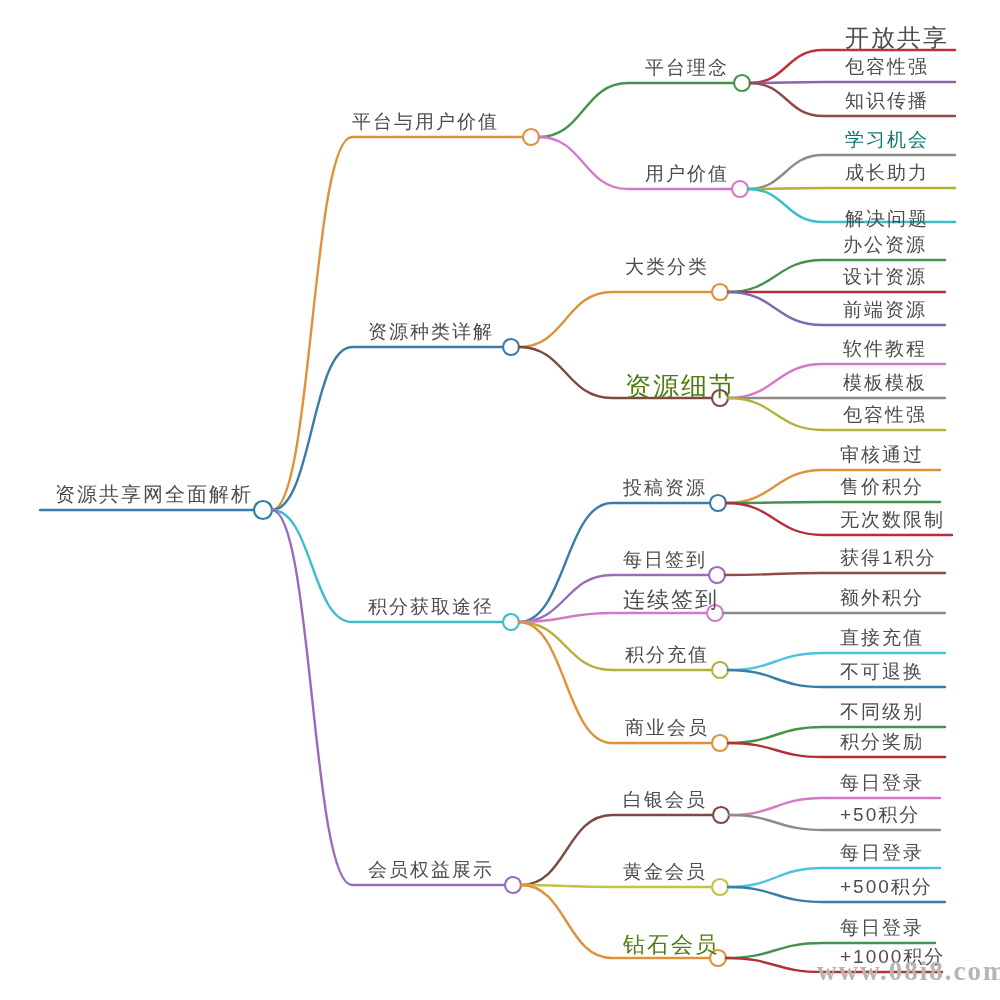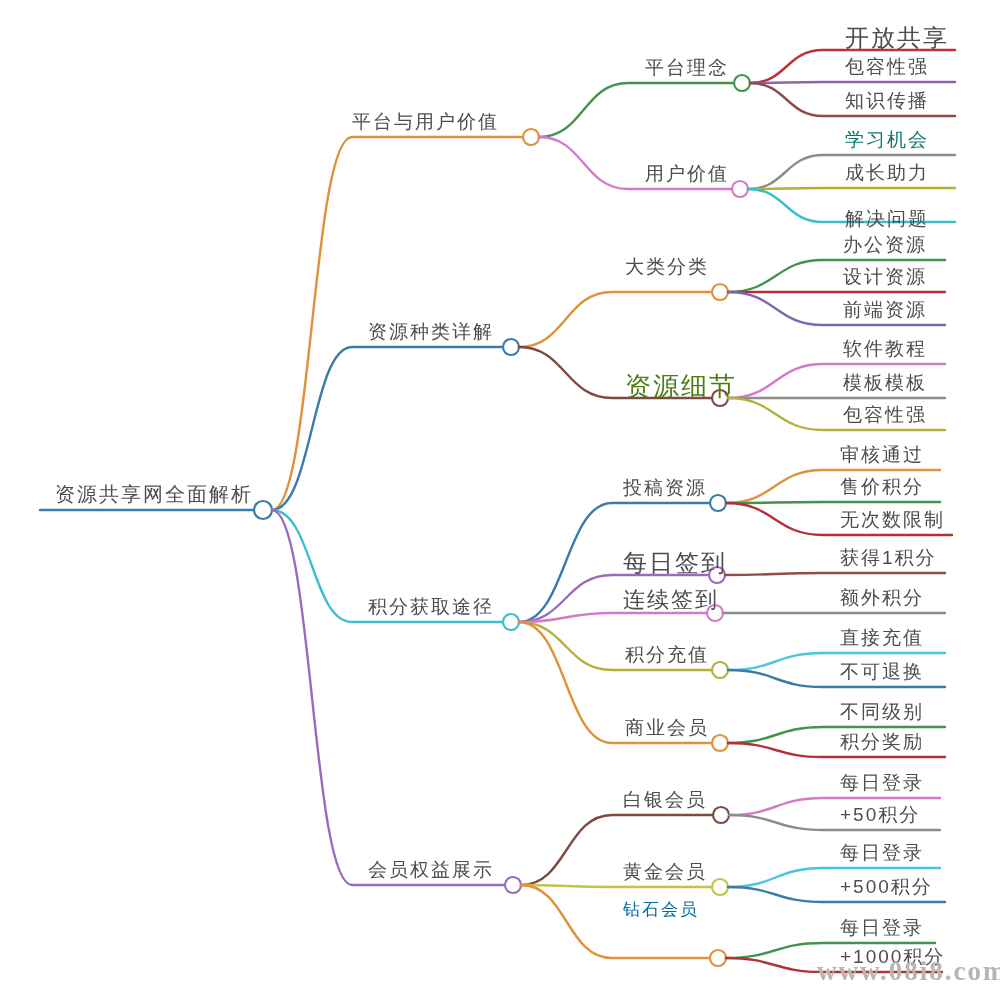--- a/index.html
+++ b/index.html
@@ -97,35 +97,35 @@
       <div class="mm-label" style="left: 843px; top: 299px; font-size: 19px; color: rgb(77, 77, 77);">前端资源</div>
       <div class="mm-label" style="left: 625px; top: 372px; font-size: 26px; color: #4d7c0f;">资源细节</div>
       <div class="mm-label" style="left: 843px; top: 338px; font-size: 19px; color: rgb(77, 77, 77);">软件教程</div>
       <div class="mm-label" style="left: 843px; top: 372px; font-size: 19px; color: rgb(77, 77, 77);">模板模板</div>
       <div class="mm-label" style="left: 843px; top: 404px; font-size: 19px; color: rgb(77, 77, 77);">包容性强</div>
       <div class="mm-label" style="left: 368px; top: 596px; font-size: 19px; color: rgb(77, 77, 77);">积分获取途径</div>
       <div class="mm-label" style="left: 623px; top: 477px; font-size: 19px; color: rgb(77, 77, 77);">投稿资源</div>
       <div class="mm-label" style="left: 840px; top: 444px; font-size: 19px; color: rgb(77, 77, 77);">审核通过</div>
       <div class="mm-label" style="left: 840px; top: 476px; font-size: 19px; color: rgb(77, 77, 77); font-family: Liberation Serif, serif;">售价积分</div>
       <div class="mm-label" style="left: 840px; top: 509px; font-size: 19px; color: rgb(77, 77, 77);">无次数限制</div>
-      <div class="mm-label" style="left: 623px; top: 549px; font-size: 24px; color: rgb(77, 77, 77);">每日签到</div>
+      <div class="mm-label" style="left: 623px; top: 549px; font-size: 19px; color: rgb(77, 77, 77);">每日签到</div>
       <div class="mm-label" style="left: 840px; top: 547px; font-size: 19px; color: rgb(77, 77, 77);">获得1积分</div>
       <div class="mm-label" style="left: 623px; top: 587px; font-size: 22px; color: rgb(77, 77, 77);">连续签到</div>
       <div class="mm-label" style="left: 840px; top: 587px; font-size: 19px; color: rgb(77, 77, 77);">额外积分</div>
       <div class="mm-label" style="left: 625px; top: 644px; font-size: 19px; color: rgb(77, 77, 77);">积分充值</div>
       <div class="mm-label" style="left: 840px; top: 627px; font-size: 19px; color: rgb(77, 77, 77); text-align: center;">直接充值</div>
       <div class="mm-label" style="left: 840px; top: 661px; font-size: 19px; color: rgb(77, 77, 77);">不可退换</div>
       <div class="mm-label" style="left: 625px; top: 717px; font-size: 19px; color: rgb(77, 77, 77);">商业会员</div>
       <div class="mm-label" style="left: 840px; top: 701px; font-size: 19px; color: rgb(77, 77, 77);">不同级别</div>
       <div class="mm-label" style="left: 840px; top: 731px; font-size: 19px; color: rgb(77, 77, 77);">积分奖励</div>
       <div class="mm-label" style="left: 368px; top: 859px; font-size: 19px; color: rgb(77, 77, 77);">会员权益展示</div>
       <div class="mm-label" style="left: 623px; top: 789px; font-size: 19px; color: rgb(77, 77, 77);">白银会员</div>
       <div class="mm-label" style="left: 840px; top: 772px; font-size: 19px; color: rgb(77, 77, 77);">每日登录</div>
       <div class="mm-label" style="left: 840px; top: 804px; font-size: 19px; color: rgb(77, 77, 77);">+50积分</div>
       <div class="mm-label" style="left: 623px; top: 861px; font-size: 19px; color: rgb(77, 77, 77);">黄金会员</div>
       <div class="mm-label" style="left: 840px; top: 842px; font-size: 19px; color: rgb(77, 77, 77);">每日登录</div>
       <div class="mm-label" style="left: 840px; top: 876px; font-size: 19px; color: rgb(77, 77, 77);">+500积分</div>
-      <div class="mm-label" style="left: 623px; top: 900px; font-size: 17px; color: #0369a1;">钻石会员</div>
+      <div class="mm-label" style="left: 623px; top: 932px; font-size: 22px; color: #4d7c0f;">钻石会员</div>
       <div class="mm-label" style="left: 840px; top: 917px; font-size: 19px; color: rgb(77, 77, 77);">每日登录</div>
       <div class="mm-label" style="left: 840px; top: 946px; font-size: 19px; color: rgb(77, 77, 77);">+1000积分</div>
     </div>
   <div id="watermark">www.08i8.com</div>
 </div>
 
 </body></html>

